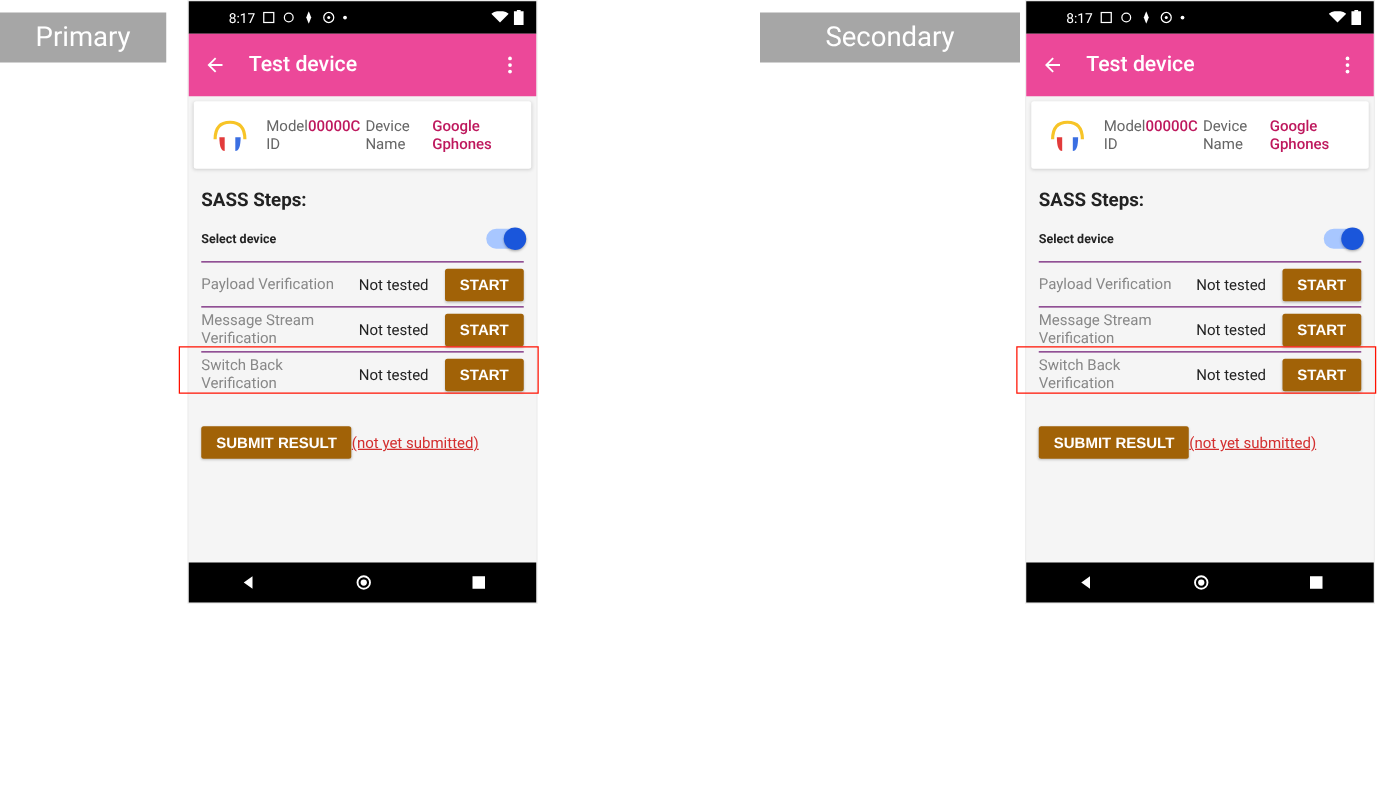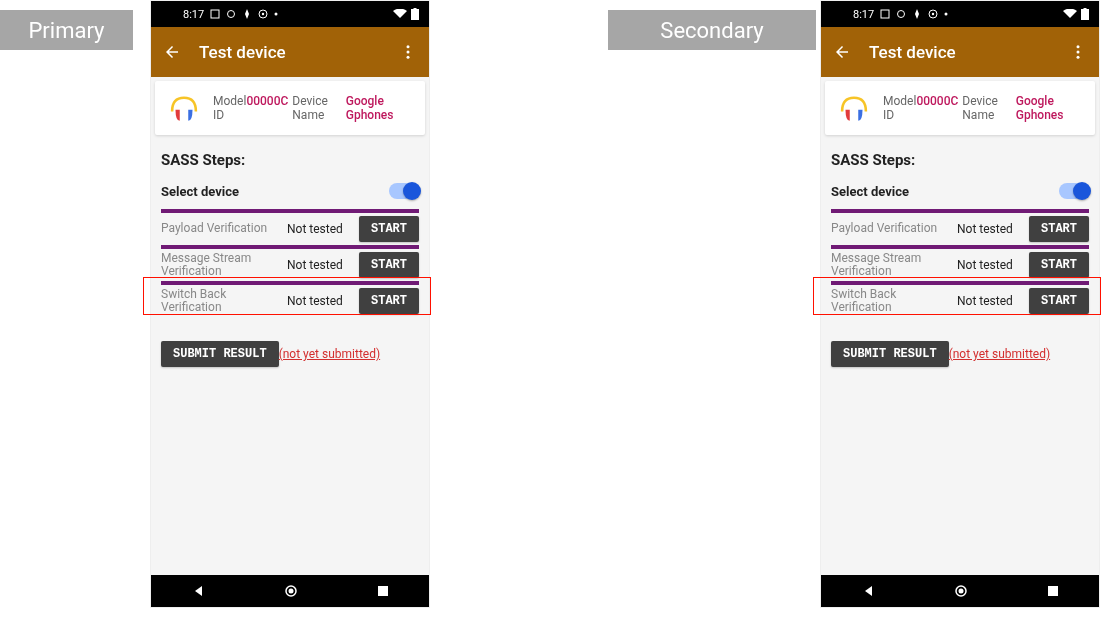--- a/index.html
+++ b/index.html
@@ -19,21 +19,21 @@
     color: #fff;
     font-size: 22px;
     display: flex;
     align-items: center;
     justify-content: center;
   }
   .phone {
     position: absolute;
     top: 0;
     width: 280px;
-    height: 608px;
+    height: 483px;
     background: #f5f5f5;
     display: flex;
     flex-direction: column;
     border: 1px solid #eee;
   }
   
   .statusbar {
     height: 26px;
     background: #000;
     color: #fff;
@@ -42,21 +42,21 @@
     padding: 0 10px;
     font-size: 11px;
   }
   .statusbar .time { margin-left: 22px; margin-right: 6px; }
   .statusbar .sicons { display: flex; gap: 6px; align-items: center; }
   .statusbar .spacer { flex: 1; }
   .sicon svg { display: block; }
   
   .appbar {
     height: 50px;
-    background: #a16207;
+    background: #ec4899;
     color: #fff;
     display: flex;
     align-items: center;
     padding: 0 12px;
   }
   .appbar .back { margin-right: 18px; display:flex; }
   .appbar .title { font-size: 17px; font-weight: 500; flex: 1; }
   .appbar .more { display:flex; }
   
   .device-card {
@@ -71,42 +71,41 @@
   }
   .headphone-icon { width: 34px; height: 34px; flex-shrink:0; }
   .dc-rows { flex:1; display:flex; flex-direction:row; gap:4px; }
   .dc-row { display:flex; justify-content:space-between; font-size:12px; }
   .dc-label { color:#666; }
   .dc-val { color:#be185d; font-weight:500; }
   
   .main { flex:1; padding: 12px 10px; position:relative; }
   .sass-heading { font-size:15px; font-weight:700; color:#222; margin-bottom:14px; }
   .select-row { display:flex; align-items:center; justify-content:space-between; margin-bottom:10px; }
-  .select-label { font-size:13px; font-weight:700; color:#222; }
+  .select-label { font-size:10px; font-weight:700; color:#222; }
   .toggle {
     width: 30px; height: 16px; border-radius:8px; background:#a8c7ff; position:relative;
   }
   .toggle::after {
     content:""; position:absolute; right:-2px; top:-1px; width:18px; height:18px;
     border-radius:50%; background:#1a56db; box-shadow:0 1px 2px rgba(0,0,0,0.3);
   }
   .test-row {
     display:flex; align-items:center; height:36px;
-    border-top:4px solid #701a75;
+    border-top:1px solid #701a75;
     font-size:12px;
     gap:6px;
   }
   .test-row:first-of-type { border-top:1px solid #e0e0e0; }
   .t-name { color:#888; flex:0 0 120px; line-height:1.1; }
   .t-status { color:#222; flex:1; }
   .btn {
-    background:#404040; color:#fff; border:none; font-weight:600;
+    background:#a16207; color:#fff; border:none; font-weight:600;
     font-size:12px; padding:6px 12px; border-radius:2px; cursor:pointer;
     box-shadow:0 1px 2px rgba(0,0,0,0.2);
-    font-family:Liberation Mono, monospace;
   }
   .submit-row { display:flex; align-items:center; margin-top:24px; }
   .submit-status { color:#d32f2f; font-size:12px;text-decoration:underline; }
   .highlight-box {
     position:absolute;
     border:1.5px solid #ff1000;
     pointer-events:none;
   }
   
   .navbar {

